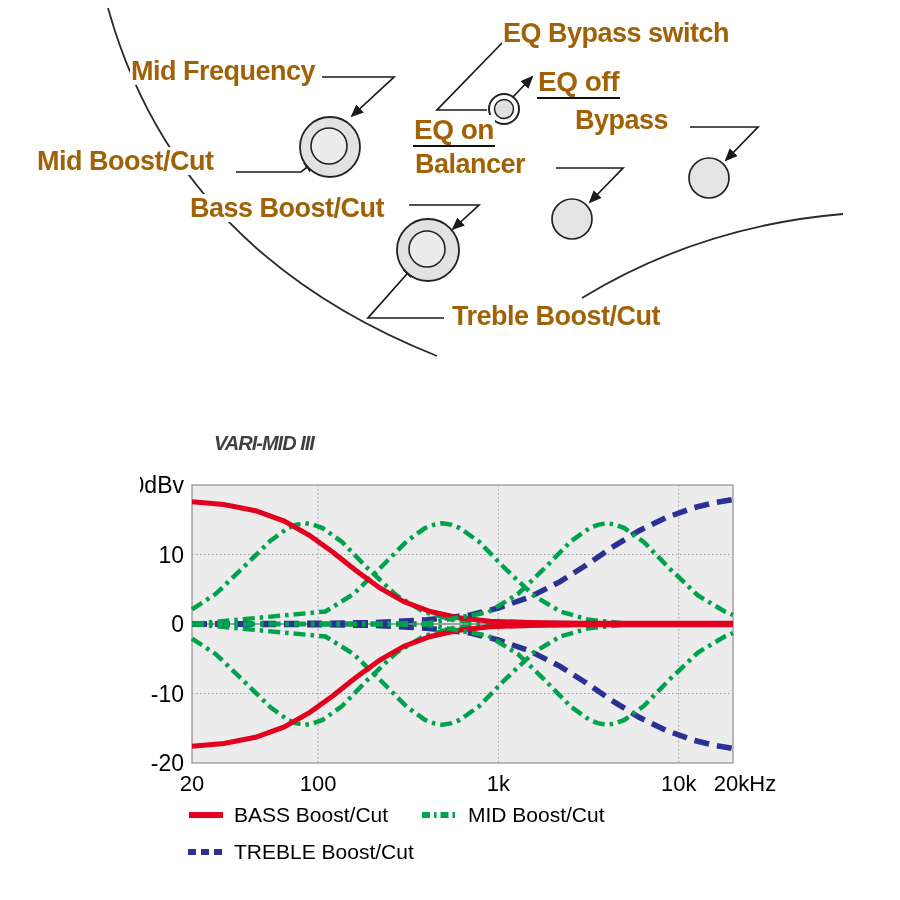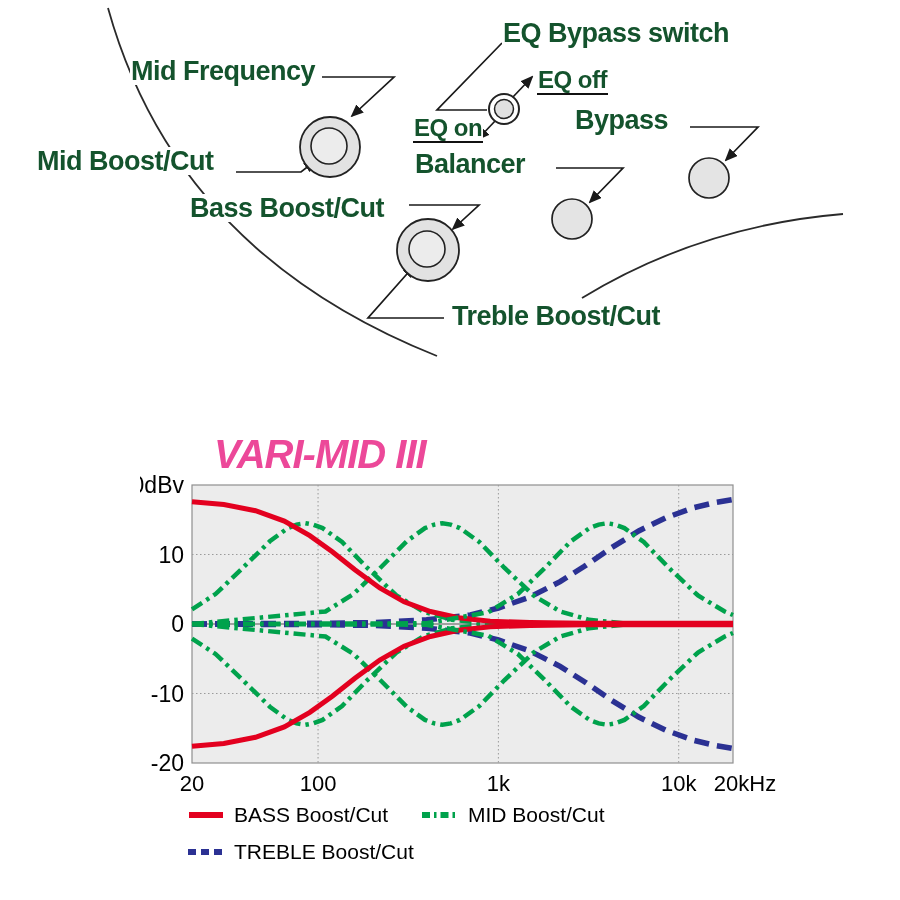--- a/index.html
+++ b/index.html
@@ -1,26 +1,26 @@
 <!DOCTYPE html>
 <html><head>
 <meta charset="utf-8">
 <style>
   html,body{margin:0;padding:0;background:#fff;}
   #stage{position:relative;width:900px;height:900px;background:#fff;overflow:hidden;
          font-family:"Liberation Sans","DejaVu Sans",sans-serif;}
   #diagram-svg{position:absolute;left:0;top:0;}
-  .dlabel{position:absolute;font-weight:bold;color:#14532d;background:#fff;
+  .dlabel{position:absolute;font-weight:bold;color:#a16207;background:#fff;
           white-space:nowrap;line-height:1.05;letter-spacing:-0.5px;padding:0 1px;}
   .dlabel.big{font-size:27px;}
-  .dlabel.small{font-size:24px;}
+  .dlabel.small{font-size:28px;}
   .dlabel.paren{font-size:25px;}
   .dlabel.underline{border-bottom:2px solid #111;padding-bottom:1px;}
-  #chart-title{position:absolute;left:214px;top:432px;font-size:40px;font-weight:bold;
-               font-style:italic;letter-spacing:-1px;color:#ec4899;}
+  #chart-title{position:absolute;left:214px;top:432px;font-size:20px;font-weight:bold;
+               font-style:italic;letter-spacing:-1px;color:#404040;}
   #chart-wrap{position:absolute;left:140px;top:470px;width:660px;height:330px;}
   .legend-item{position:absolute;display:flex;align-items:center;gap:9px;font-size:21px;color:#000;}
   .legend-item .swatch{display:inline-block;line-height:0;}
   #legend-bass{left:187px;top:803px;}
   #legend-mid{left:421px;top:803px;}
   #legend-treble{left:187px;top:840px;}
 </style>
 </head>
 <body>
 

